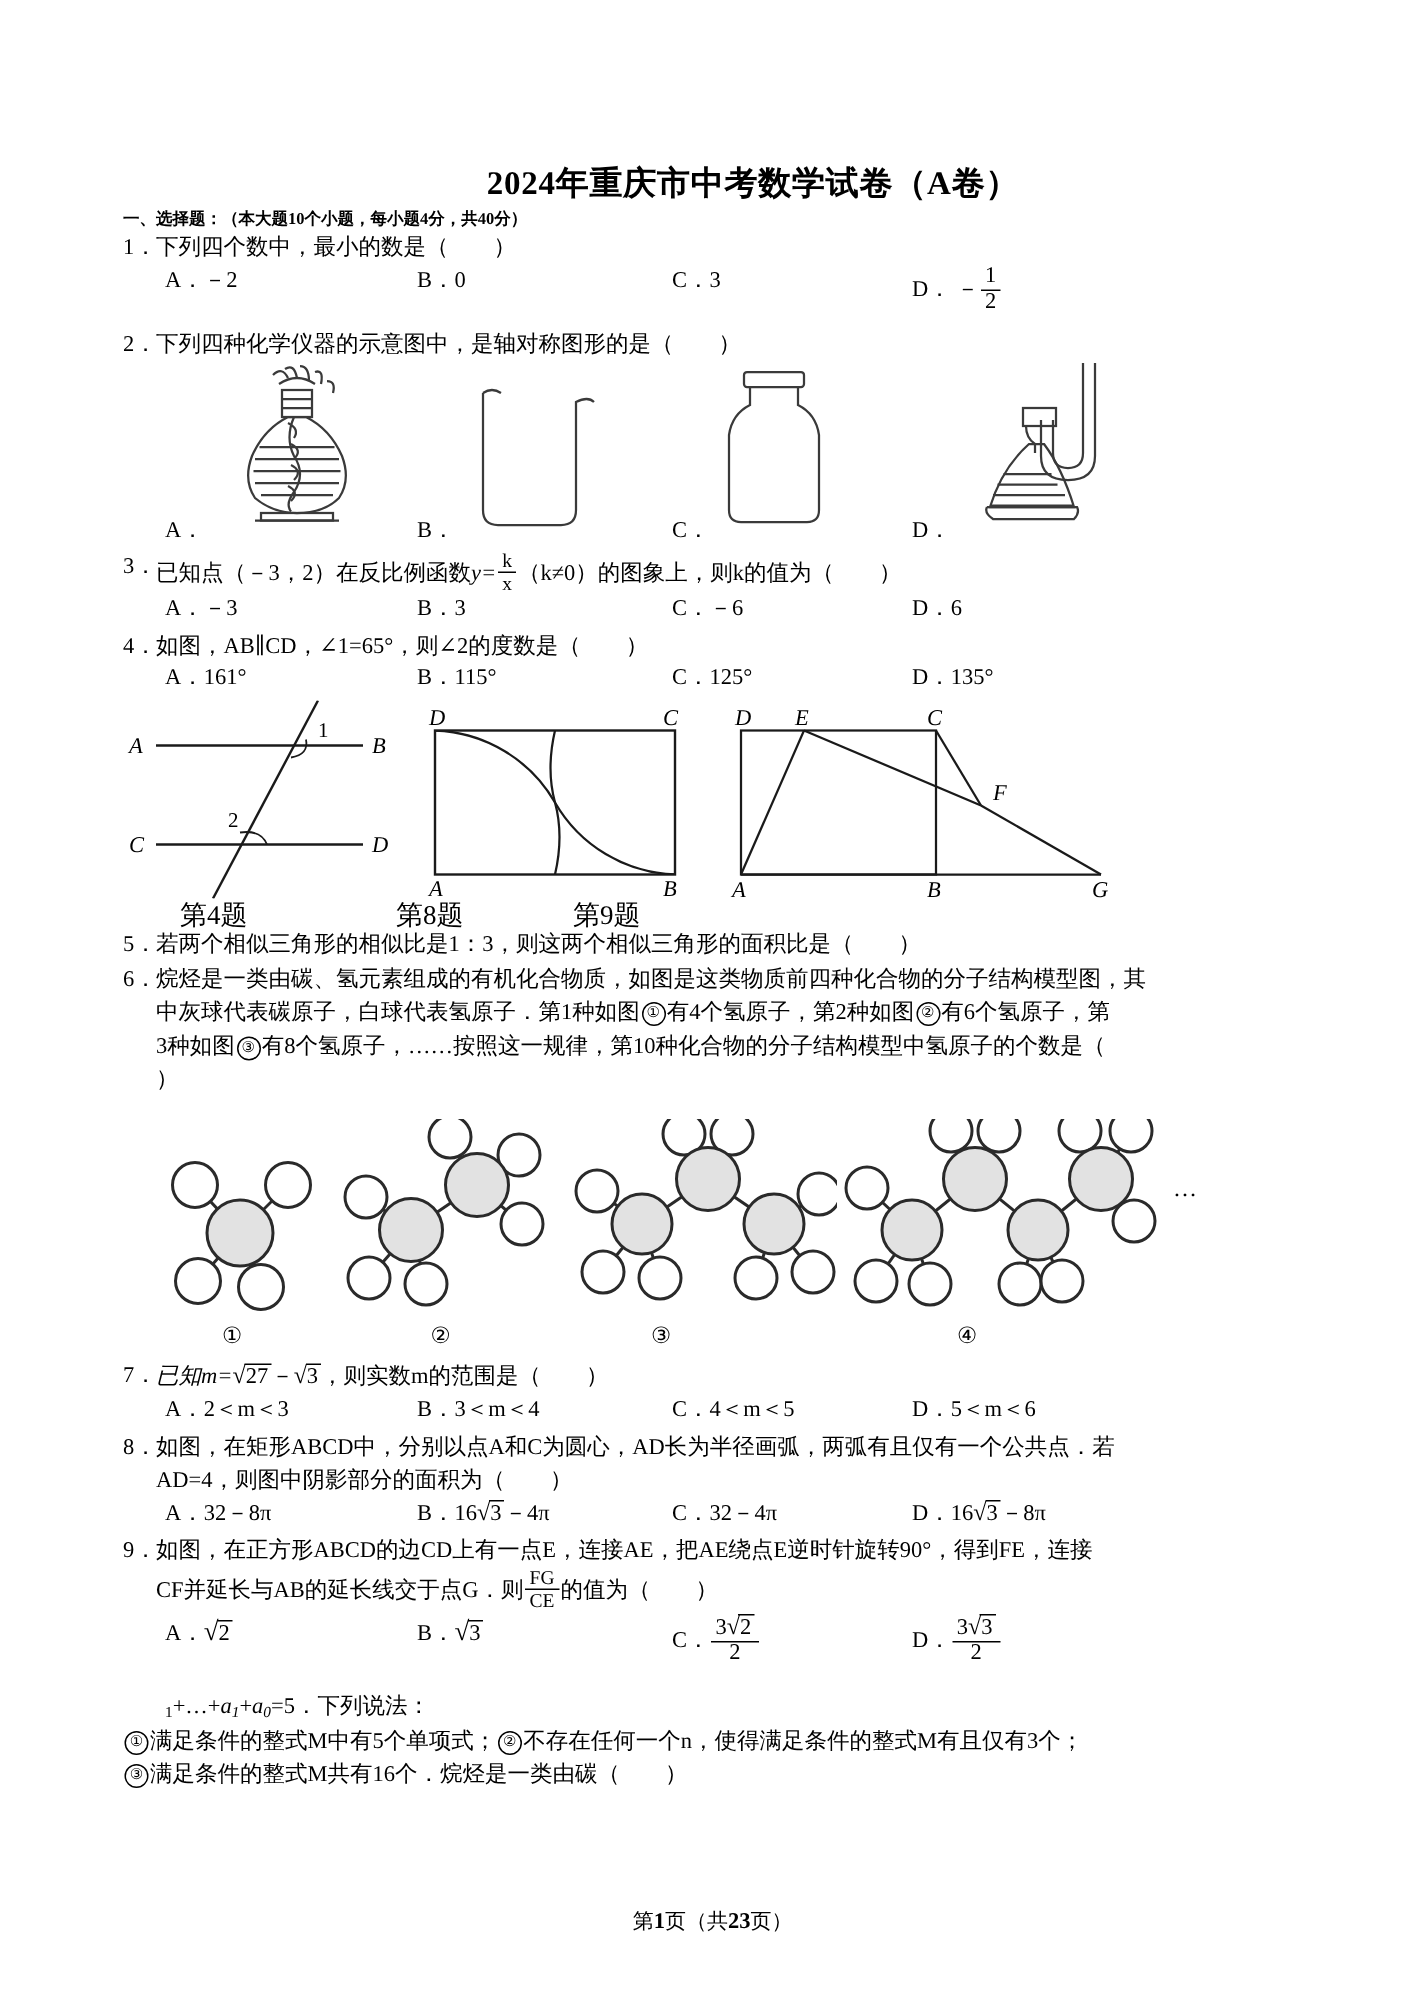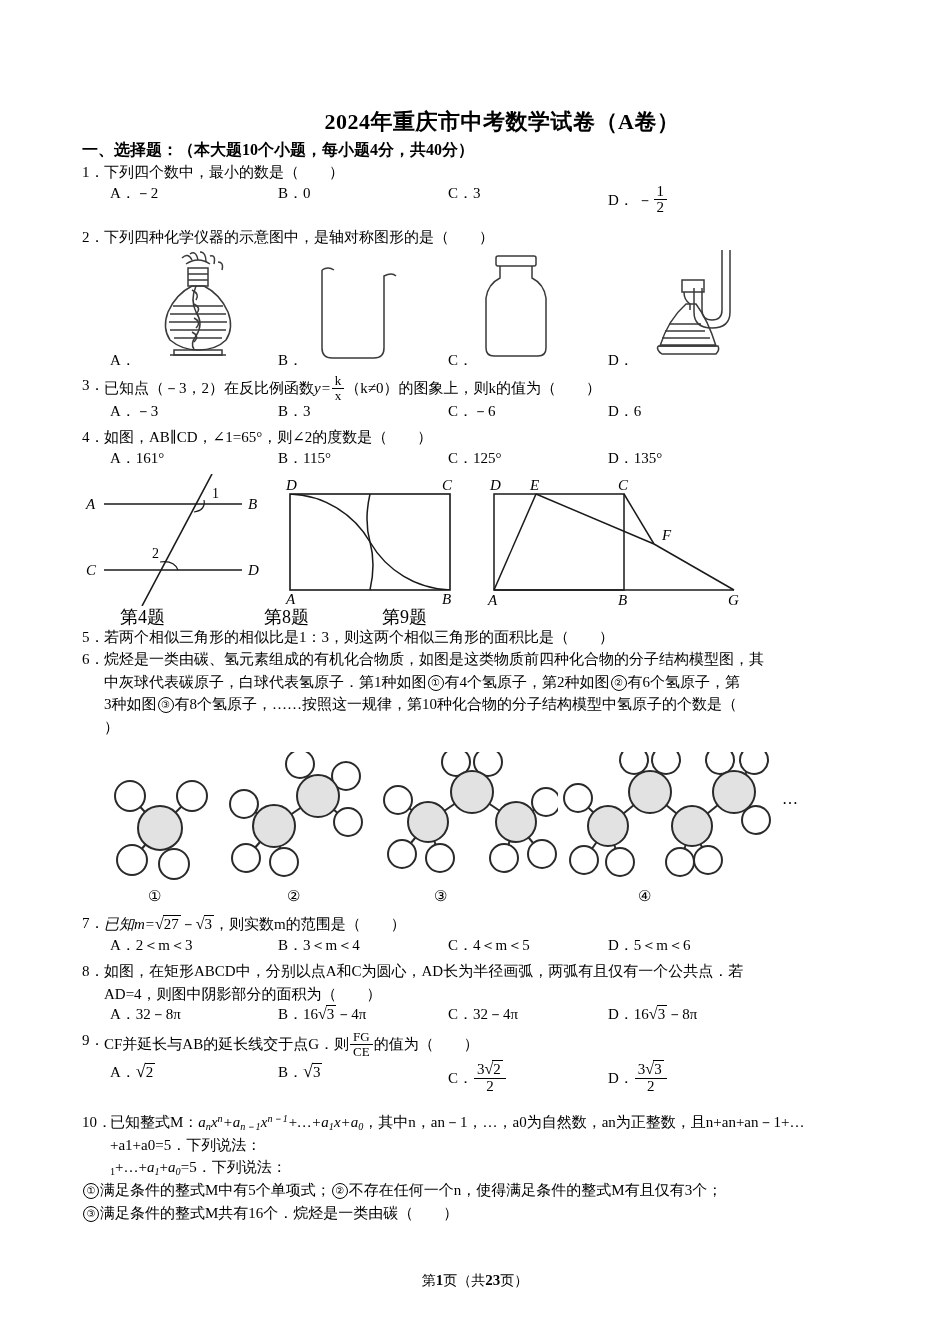--- a/index.html
+++ b/index.html
@@ -34,21 +34,21 @@
     font-size: 22px;
     font-weight: bold;
     letter-spacing: 0.5px;
     line-height: 1.25;
     margin: 0 0 3px 0;
     padding-left: 50px;
   }
 
   
   .section-head {
-    font-size: 16px;
+    font-size: 11px;
     font-weight: bold;
     line-height: 1.35;
     margin: 0 0 1px 0;
   }
 
   
   .q {
     font-size: 15px;
     line-height: 1.5;
     margin: 0;
@@ -500,35 +500,32 @@
     </div>
     <div class="opts">
       <span class="opt opt-a">A．32－8π</span>
       <span class="opt opt-b"><span>B．16</span><span class="sqrt"><span class="rad">√</span><span class="rcontent">3</span></span><span>－4π</span></span>
       <span class="opt opt-c">C．32－4π</span>
       <span class="opt opt-d"><span>D．16</span><span class="sqrt"><span class="rad">√</span><span class="rcontent">3</span></span><span>－8π</span></span>
     </div>
 
     <div class="q">
       <span class="q-stem">
-        <span class="q-num">9．</span>
+        <span class="q-num">9．</span><span>如图，在正方形ABCD的边CD上有一点E，连接AE，把AE绕点E逆时针旋转90°，得到FE，连接</span>
       </span>
       <span class="q-cont" style="line-height:2.1;"><span>CF并延长与AB的延长线交于点G．则</span><span class="frac"><span class="num">FG</span><span class="den">CE</span></span><span>的值为（　　）</span></span>
     </div>
     <div class="opts tall" style="height:46px;">
       <span class="opt opt-a"><span>A．</span><span class="sqrt"><span class="rad" style="font-size:18px;">√</span><span class="rcontent">2</span></span></span>
       <span class="opt opt-b"><span>B．</span><span class="sqrt"><span class="rad" style="font-size:18px;">√</span><span class="rcontent">3</span></span></span>
       <span class="opt opt-c"><span>C．</span><span class="frac big"><span class="num"><span>3</span><span class="sqrt"><span class="rad">√</span><span class="rcontent">2</span></span></span><span class="den">2</span></span></span>
       <span class="opt opt-d"><span>D．</span><span class="frac big"><span class="num"><span>3</span><span class="sqrt"><span class="rad">√</span><span class="rcontent">3</span></span></span><span class="den">2</span></span></span>
     </div>
 
     <div class="q" style="margin-top:4px;">
-      <span class="q-stem" style="padding-left:28px;">
-        <span class="q-num">10．</span><span>已知整式M：</span><span class="ital">a<sub>n</sub>x<sup>n</sup>+a<sub>n－1</sub>x<sup>n－1</sup>+…+a<sub>1</sub>x+a<sub>0</sub></span><span>，其中n，an－1，…，a0为自然数，an为正整数，且n+an+an－1+…+a1+a0=5．下列说法：</span>
-      </span>
       <span class="q-cont" style="padding-left:28px;"><sub>1</sub>+…+<span class="ital">a<sub>1</sub></span>+<span class="ital">a<sub>0</sub></span>=5．下列说法：</span>
       <span style="display:block;"><span class="circnum">①</span><span>满足条件的整式M中有5个单项式；</span><span class="circnum">②</span><span>不存在任何一个n，使得满足条件的整式M有且仅有3个；</span></span>
       <span style="display:block;"><span class="circnum">③</span><span>满足条件的整式M共有16个．烷烃是一类由碳（　　）</span></span>
     </div>
 
   </div>
 
   <div class="footer">
     <span>第</span><b>1</b><span>页（共</span><b>23</b><span>页）</span>
   </div>

